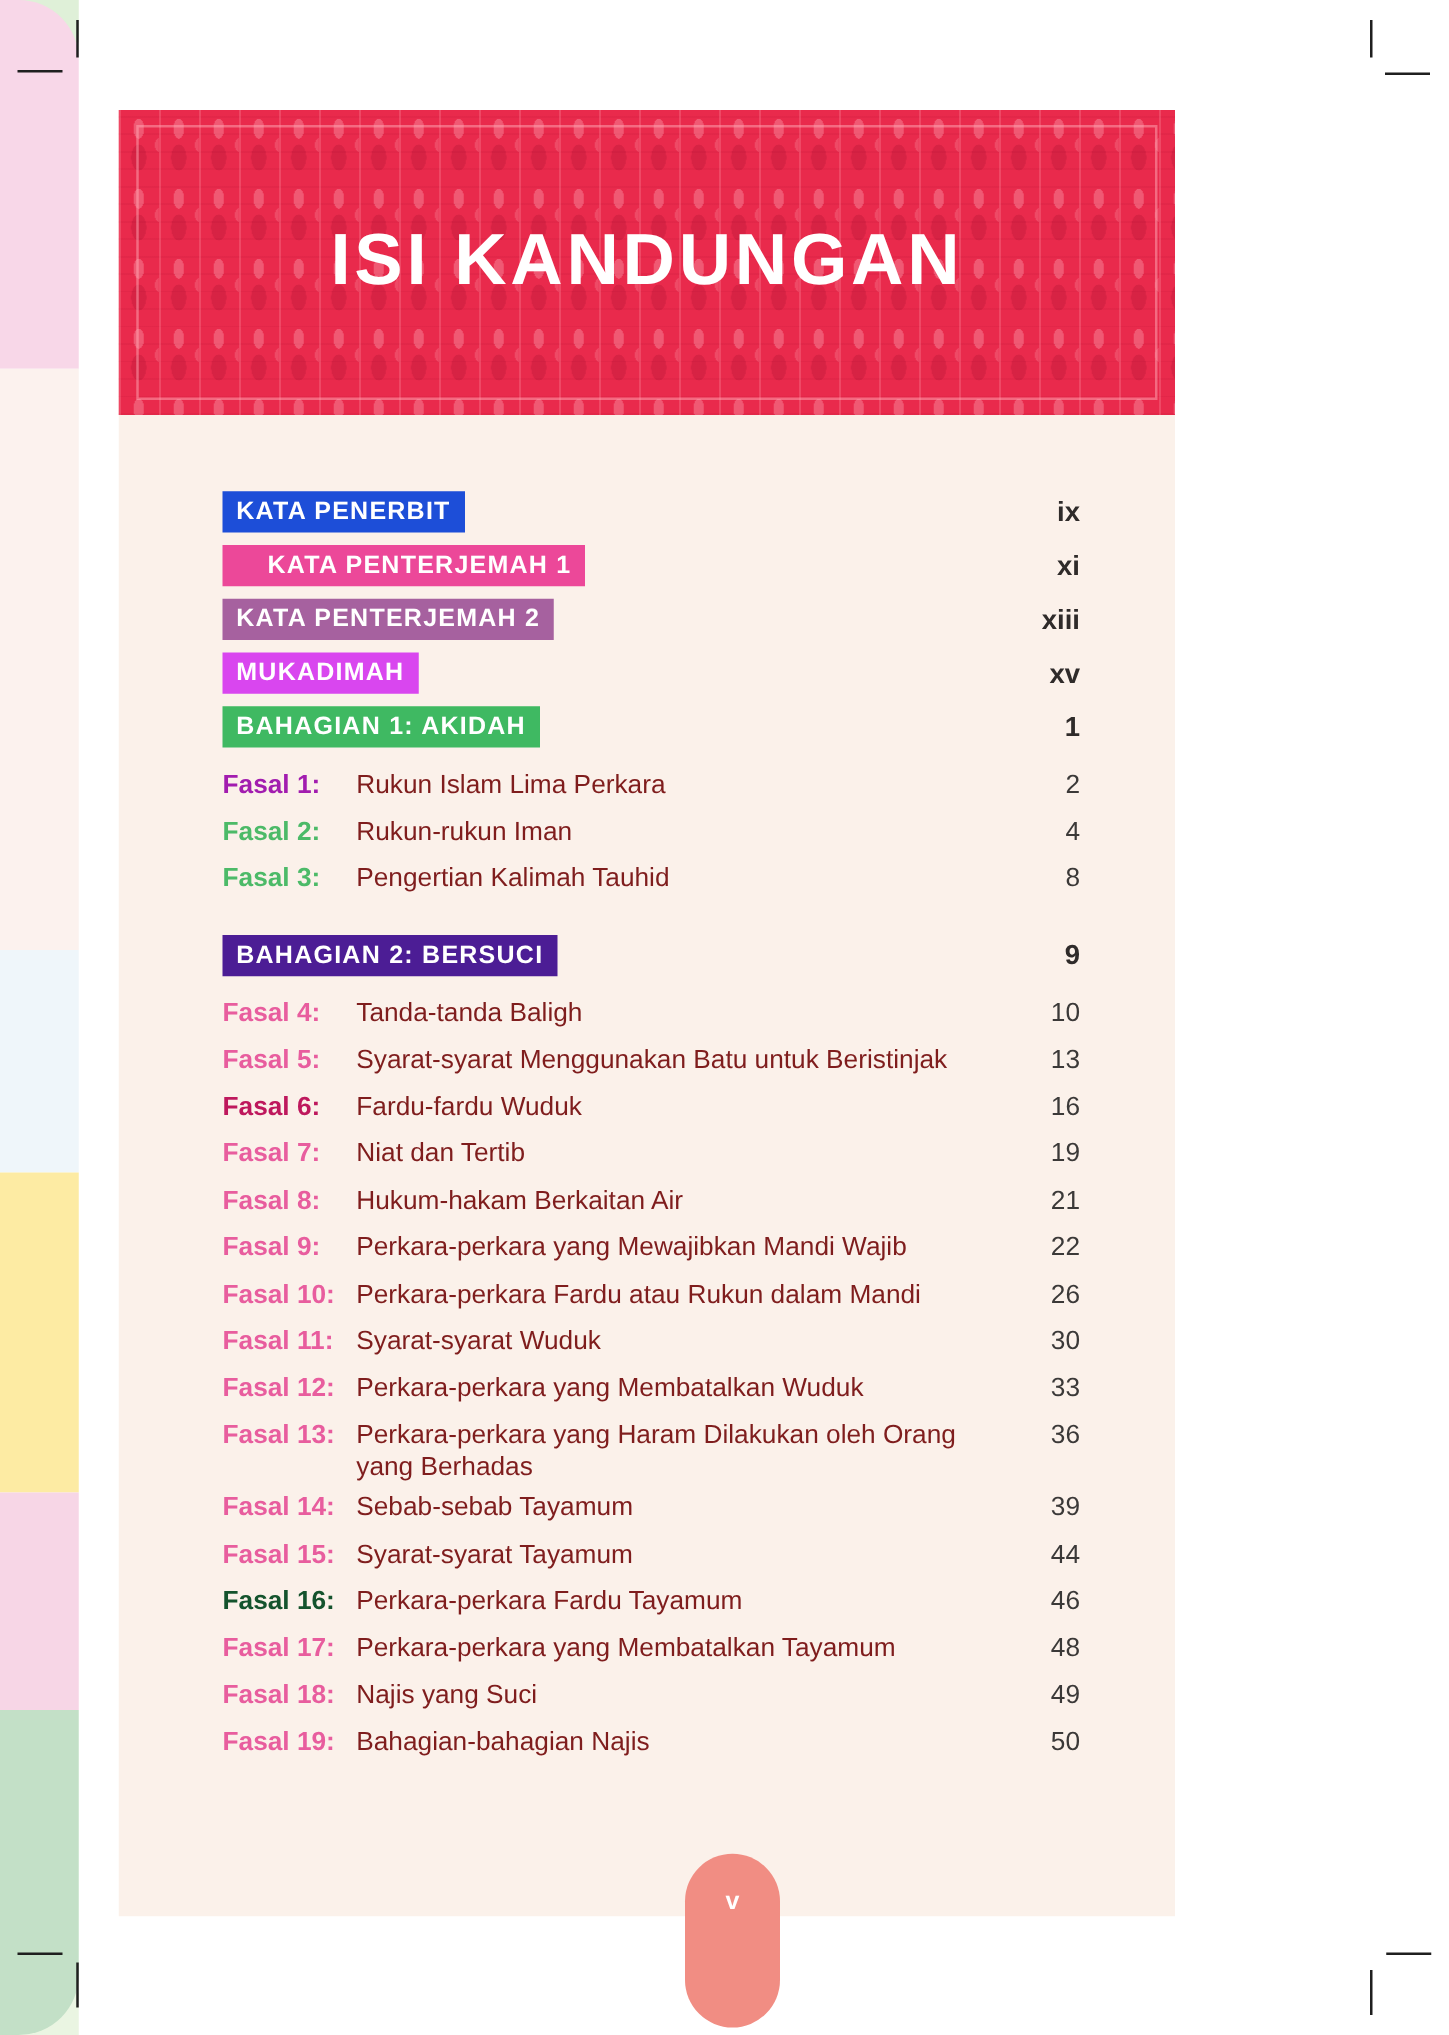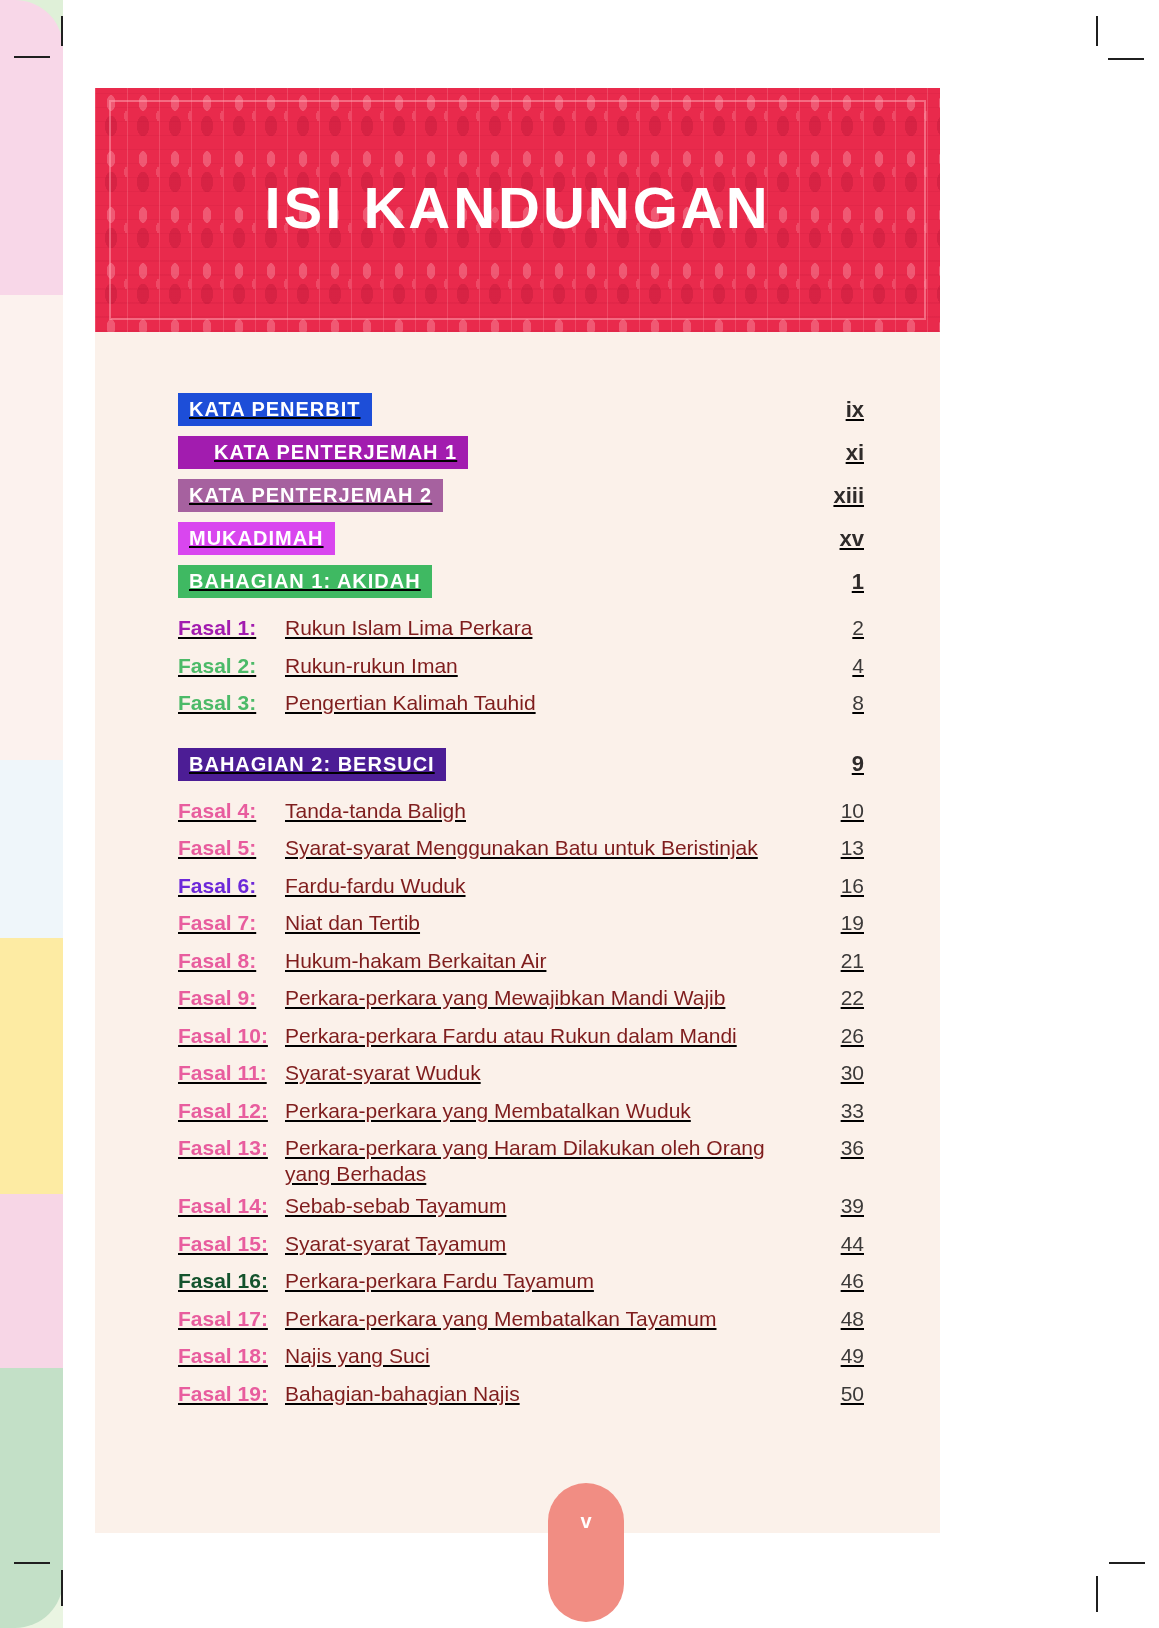--- a/index.html
+++ b/index.html
@@ -8,21 +8,21 @@
 
   
   .strip{position:absolute;left:0;width:63px;z-index:1;}
   .sliver{position:absolute;left:0;width:63px;z-index:0;}
 
   
   .crop{position:absolute;background:#1f1f1f;z-index:6;}
 
   
   .page{position:absolute;left:95px;top:88px;width:845px;height:1445px;
-        background:#fbf1ea;z-index:2;text-decoration:underline;}
+        background:#fbf1ea;z-index:2;}
 
   
   .banner{position:relative;width:100%;height:244px;overflow:hidden;
     background-color:#e92a4c;
     background-image:
       radial-gradient(ellipse 7px 13px at 16px 15px, rgba(255,185,195,0.33) 0 60%, transparent 62%),
       radial-gradient(ellipse 10px 17px at 16px 38px, rgba(150,8,40,0.22) 0 60%, transparent 62%),
       radial-gradient(ellipse 5px 9px at 32px 28px, rgba(255,185,195,0.22) 0 60%, transparent 62%),
       repeating-linear-gradient(90deg, rgba(255,150,165,0.28) 0 1.5px, transparent 1.5px 32px),
       repeating-linear-gradient(0deg, rgba(170,10,45,0.10) 0 1.5px, transparent 1.5px 14px);
@@ -81,21 +81,21 @@
       <div class="banner-frame"></div>
       <h1>ISI KANDUNGAN</h1>
     </header>
     <div class="content">
       <div id="front-rows">
           <div class="badge-row">
     <span class="badge" style="background: #1d4ed8;"><span>KATA PENERBIT</span></span>
     <span class="pagenum-b">ix</span>
   </div>
           <div class="badge-row">
-    <span class="badge" style="background: #a21caf; padding-left: 36px;"><span>KATA PENTERJEMAH 1</span></span>
+    <span class="badge" style="background: #ec4899; padding-left: 36px;"><span>KATA PENTERJEMAH 1</span></span>
     <span class="pagenum-b">xi</span>
   </div>
           <div class="badge-row">
     <span class="badge" style="background: rgb(166, 97, 159);"><span>KATA PENTERJEMAH 2</span></span>
     <span class="pagenum-b">xiii</span>
   </div>
           <div class="badge-row">
     <span class="badge" style="background: #d946ef;"><span>MUKADIMAH</span></span>
     <span class="pagenum-b">xv</span>
   </div>
@@ -131,21 +131,21 @@
     <span class="chapter-label" style="color: rgb(232, 93, 158);">Fasal 4:</span>
     <span class="chapter-title">Tanda-tanda Baligh</span>
     <span class="chapter-page">10</span>
   </div>
             <div class="chapter-row">
     <span class="chapter-label" style="color: rgb(232, 93, 158);">Fasal 5:</span>
     <span class="chapter-title">Syarat-syarat Menggunakan Batu untuk Beristinjak</span>
     <span class="chapter-page">13</span>
   </div>
             <div class="chapter-row">
-    <span class="chapter-label" style="color: #6d28d9;">Fasal 6:</span>
+    <span class="chapter-label" style="color: #be185d;">Fasal 6:</span>
     <span class="chapter-title">Fardu-fardu Wuduk</span>
     <span class="chapter-page">16</span>
   </div>
             <div class="chapter-row">
     <span class="chapter-label" style="color: rgb(232, 93, 158);">Fasal 7:</span>
     <span class="chapter-title">Niat dan Tertib</span>
     <span class="chapter-page">19</span>
   </div>
             <div class="chapter-row">
     <span class="chapter-label" style="color: rgb(232, 93, 158);">Fasal 8:</span>

